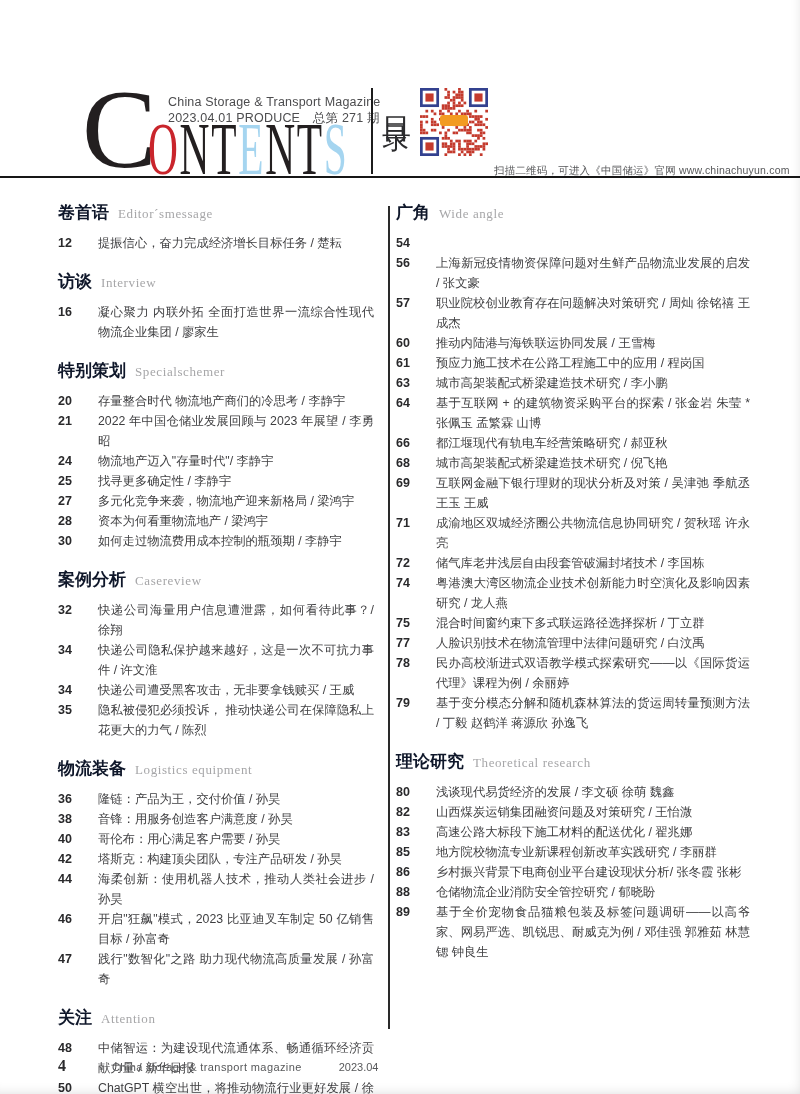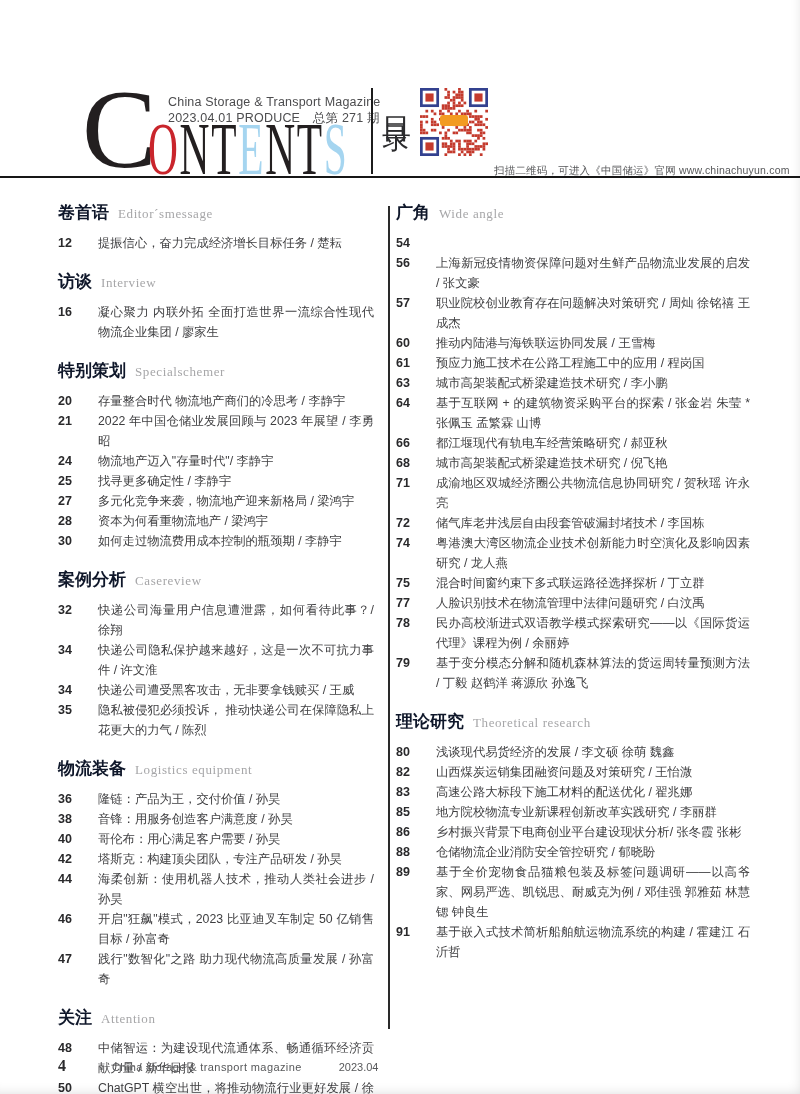--- a/index.html
+++ b/index.html
@@ -425,20 +425,24 @@
           </div>
           <div class="entry">
             <span class="entry-pg">66</span>
             <span class="entry-tt">都江堰现代有轨电车经营策略研究 / 郝亚秋</span>
           </div>
           <div class="entry">
             <span class="entry-pg">68</span>
             <span class="entry-tt">城市高架装配式桥梁建造技术研究 / 倪飞艳</span>
           </div>
           <div class="entry">
+            <span class="entry-pg">69</span>
+            <span class="entry-tt">互联网金融下银行理财的现状分析及对策 / 吴津弛 季航丞 王玉 王威</span>
+          </div>
+          <div class="entry">
             <span class="entry-pg">71</span>
             <span class="entry-tt">成渝地区双城经济圈公共物流信息协同研究 / 贺秋瑶 许永亮</span>
           </div>
           <div class="entry">
             <span class="entry-pg">72</span>
             <span class="entry-tt">储气库老井浅层自由段套管破漏封堵技术 / 李国栋</span>
           </div>
           <div class="entry">
             <span class="entry-pg">74</span>
             <span class="entry-tt">粤港澳大湾区物流企业技术创新能力时空演化及影响因素研究 / 龙人燕</span>
@@ -482,24 +486,20 @@
             <span class="entry-pg">86</span>
             <span class="entry-tt">乡村振兴背景下电商创业平台建设现状分析/ 张冬霞 张彬</span>
           </div>
           <div class="entry">
             <span class="entry-pg">88</span>
             <span class="entry-tt">仓储物流企业消防安全管控研究 / 郁晓盼</span>
           </div>
           <div class="entry">
             <span class="entry-pg">89</span>
             <span class="entry-tt">基于全价宠物食品猫粮包装及标签问题调研——以高爷家、网易严选、凯锐思、耐威克为例 / 邓佳强 郭雅茹 林慧锶 钟良生</span>
-          </div>
-          <div class="entry">
-            <span class="entry-pg">91</span>
-            <span class="entry-tt">基于嵌入式技术简析船舶航运物流系统的构建 / 霍建江 石沂哲</span>
           </div>
         </section>
       </div>
   </main>
 
   <footer class="ftr">
     <span class="ftr-pg">4</span>
     <span class="ftr-name">China storage &amp; transport magazine</span>
     <span class="ftr-issue">2023.04</span>
   </footer>

